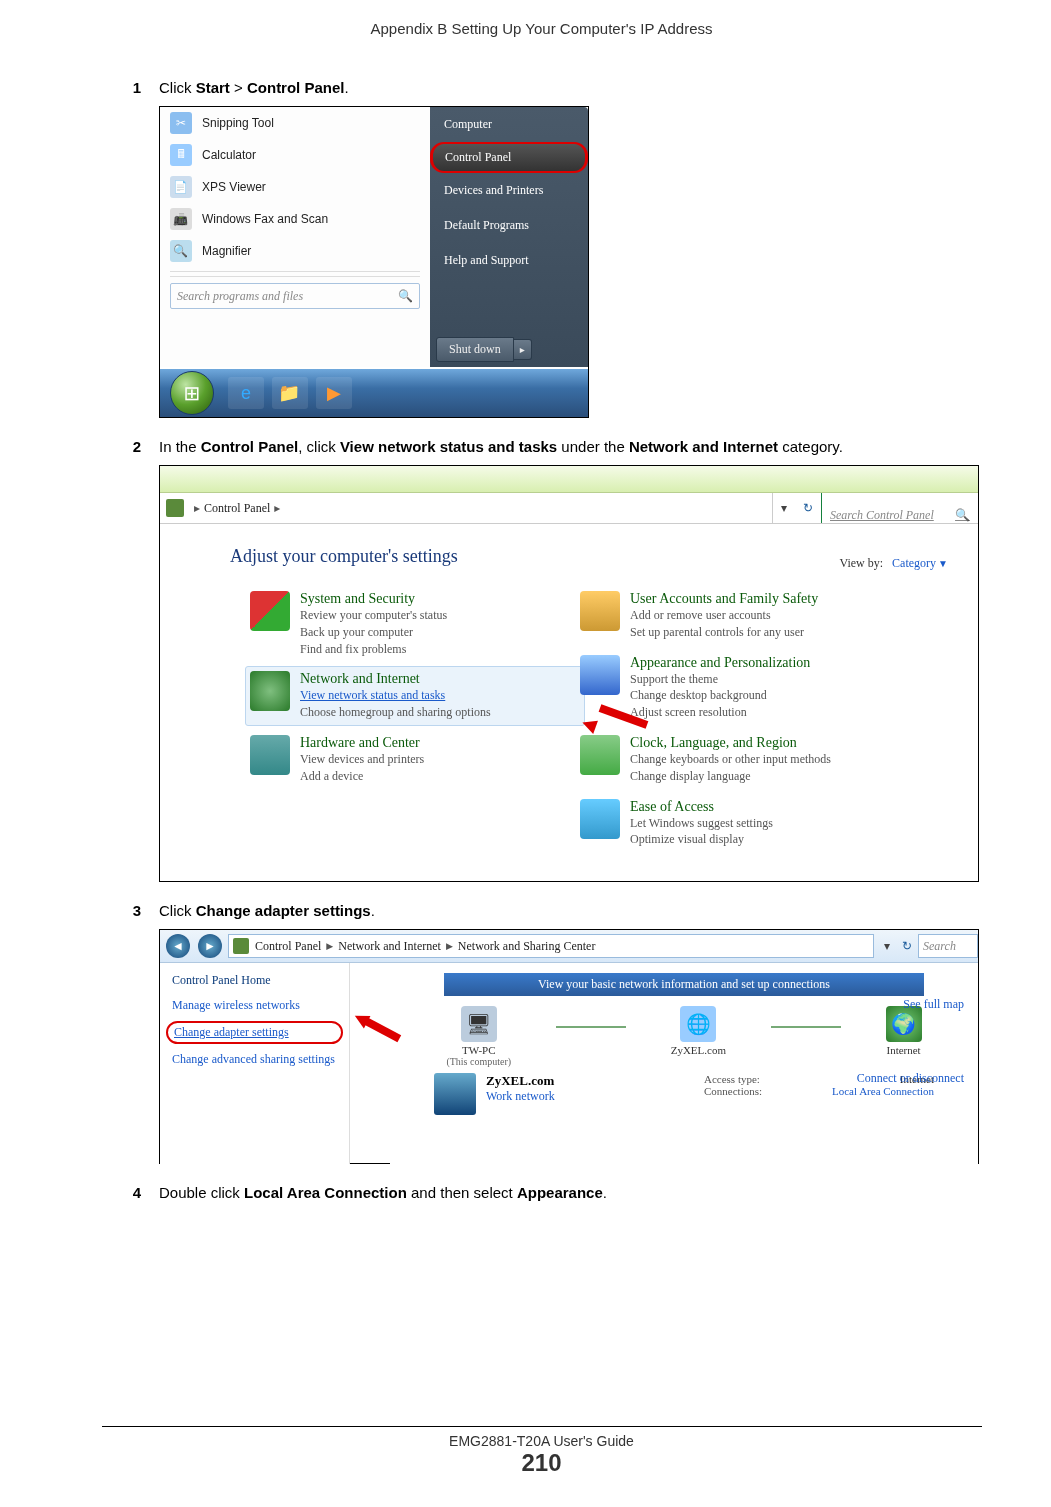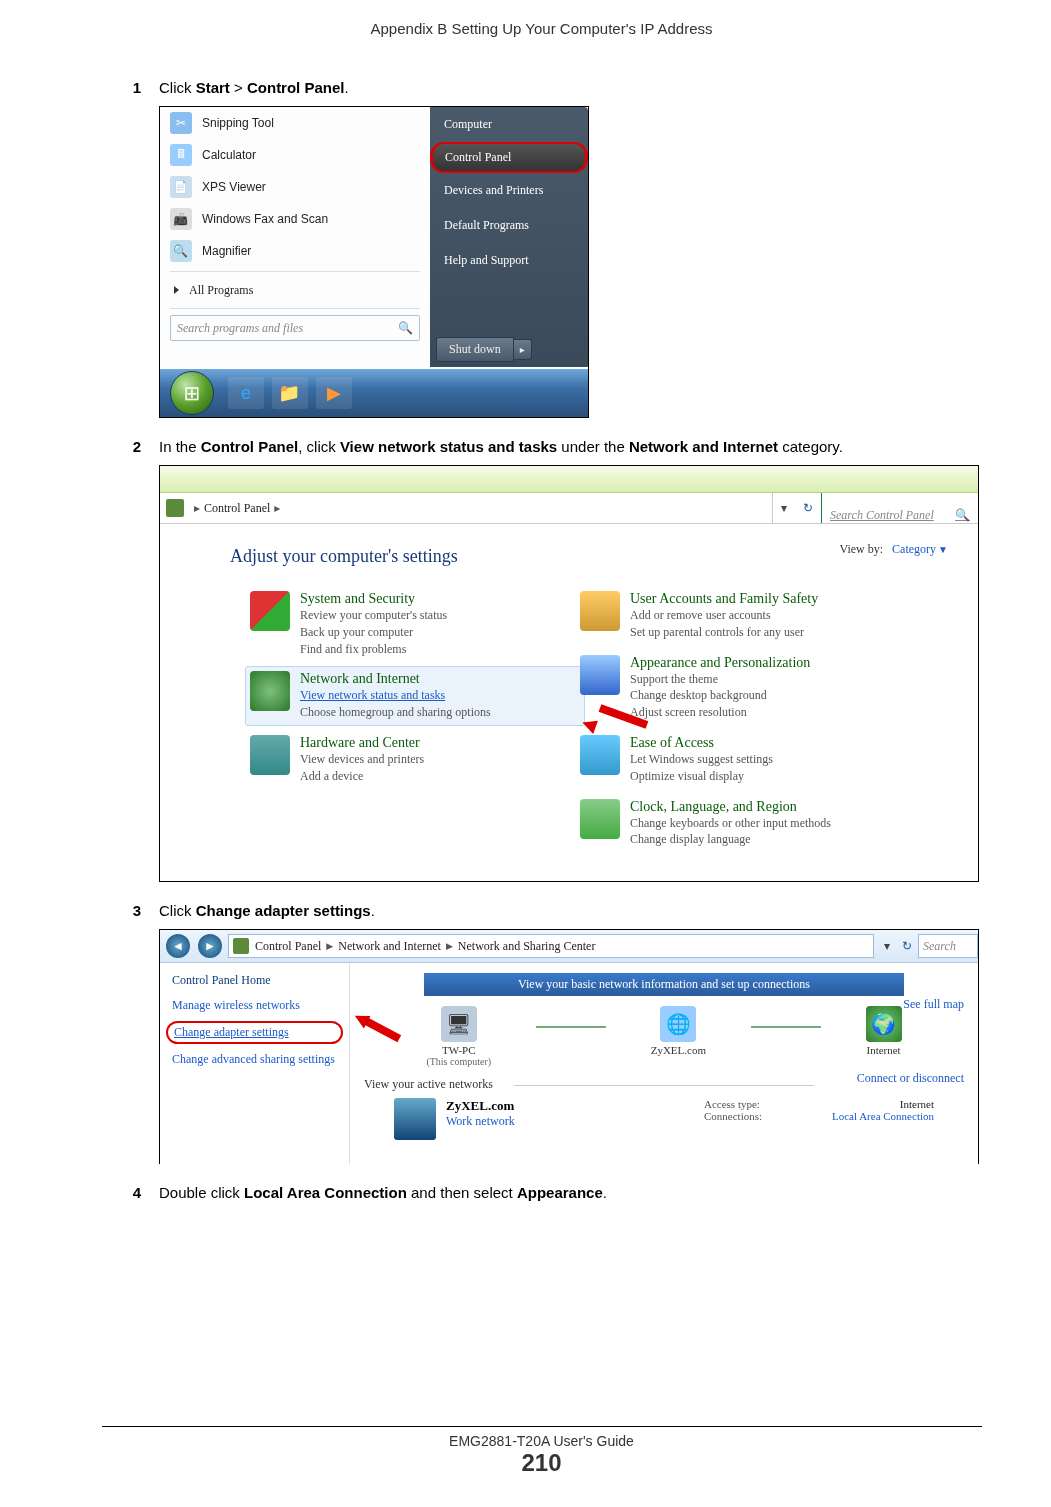--- a/index.html
+++ b/index.html
@@ -136,21 +136,21 @@
   .ss2-addr-ico {width:18px;height:18px;background:#5a8a3a;border-radius:2px;margin:0 6px;}
   .ss2-addr-sep{color:#555;margin:0 4px;}
   .ss2-addr-path{color:#222;}
   .ss2-addr-right{margin-left:auto;display:flex;align-items:center;border-left:1px solid #ccc;height:100%;}
   .ss2-addr-drop{padding:0 8px;color:#444;}
   .ss2-addr-refresh{padding:0 8px;color:#1a5a9a;}
   .ss2-searchbox{border-left:1px solid #15803d;height:100%;display:flex;align-items:flex-end;padding:0 8px;color:#888;font-style:italic;width:140px;text-decoration:underline;}
   .ss2-searchbox .mag{margin-left:auto;color:#3a7bc8;font-style:normal;}
   .ss2-body { position:relative; padding: 18px 30px; height: calc(100% - 56px); box-sizing:border-box;}
   .ss2-heading { font:18px "Segoe UI"; color:#1a3a7a; margin: 4px 0 6px 40px;}
-  .ss2-viewby { position:absolute; right:30px; top:18px; font:12px "Segoe UI"; color:#333;}
+  .ss2-viewby { position:absolute; right:30px; top:32px; font:12px "Segoe UI"; color:#333;}
   .ss2-viewby .link{color:#1a5aca;margin-left:6px;}
   .ss2-viewby .dd{color:#1a5aca;font-size:10px;margin-left:2px;}
   .ss2-cols { display:flex; margin-top: 24px; margin-left: 60px;}
   .ss2-col { width: 330px; }
   .ss2-cat { display:flex; margin-bottom: 14px; }
   .ss2-cat.hl { background:#eaf3fb; border:1px solid #bcd6ef; border-radius:3px; padding:4px; margin:-5px -5px 9px -5px;}
   .ss2-cat-ico {
     width:40px;height:40px;flex-shrink:0;margin-right:10px;border-radius:4px;
     display:flex;align-items:center;justify-content:center;font-size:22px;color:#fff;
   }
@@ -187,21 +187,21 @@
     height: 32px; background: linear-gradient(#eef5fb,#d8e8f8);
     border-bottom:1px solid #b0c8e0; display:flex;align-items:center;font:12px "Segoe UI";
   }
   .ss3-navbtn{width:24px;height:24px;border-radius:50%;background:radial-gradient(#6ac,#147);margin:0 2px 0 6px;display:flex;align-items:center;justify-content:center;color:#fff;}
   .ss3-addr-bar{flex:1;background:#fff;border:1px solid #9bd;height:22px;margin:0 4px;display:flex;align-items:center;padding:0 4px;}
   .ss3-addr-ico{width:16px;height:16px;background:#5a8a3a;border-radius:2px;margin-right:6px;}
   .ss3-crumb{color:#222;}
   .ss3-crumb-sep{color:#555;margin:0 5px;font-size:9px;}
   .ss3-addr-right{display:flex;align-items:center;}
   .ss3-searchbox{background:#fff;border:1px solid #9bd;height:22px;width:50px;display:flex;align-items:center;padding:0 4px;color:#888;font-style:italic;}
-  .ss3-body{display:flex;height:calc(100% - 32px);}
+  .ss3-body{display:flex;height:calc(100% - 32px);gap:40px;}
   .ss3-side{width:190px;background:#fff;border-right:1px solid #ddd;padding:10px 12px;font:12px "Segoe UI";box-sizing:border-box;}
   .ss3-side-h{color:#0a3a7a;margin-bottom:10px;}
   .ss3-side-link{color:#1a5aca;display:block;margin:8px 0;}
   .ss3-side-link.hl{text-decoration:underline;border:2px solid #d00;border-radius:12px;padding:2px 6px;margin:4px -6px;}
   .ss3-main{flex:1;background:#fff;position:relative;padding:10px 14px;font:12px "Segoe UI";box-sizing:border-box;}
   .ss3-title{background:linear-gradient(#3a7aca,#2a5a9a);color:#fff;padding:4px 10px;text-align:center;width:460px;margin:0 auto 10px;}
   .ss3-map{display:flex;justify-content:space-around;align-items:center;width:520px;margin:0 auto;}
   .ss3-node{text-align:center;font:11px "Segoe UI";color:#333;}
   .ss3-node-ico{width:36px;height:36px;margin:0 auto 2px;border-radius:4px;display:flex;align-items:center;justify-content:center;font-size:20px;}
   .ss3-node-sub{color:#666;font-size:10px;}
@@ -271,24 +271,20 @@
         </div>
       <div class="ss1-item">
           <span class="ico" style="background:#ddd">📠</span>
           <span>Windows Fax and Scan</span>
         </div>
       <div class="ss1-item">
           <span class="ico" style="background:#bde">🔍</span>
           <span>Magnifier</span>
         </div>
       <div class="ss1-sep"></div>
-      <div class="ss1-allprog">
-          <span class="tri"></span>
-          <span>All Programs</span>
-        </div>
       <div class="ss1-sep"></div>
       <div class="ss1-search">
           <span>Search programs and files</span>
           <span class="mag">🔍</span>
         </div>
     </div>
     <div class="ss1-right">
       <div class="ss1-ritem">Computer</div>
       <div class="ss1-ritem hl">Control Panel</div>
       <div class="ss1-ritem">Devices and Printers</div>
@@ -376,33 +372,33 @@
           <div class="ss2-cat">
             <div class="ss2-cat-ico appear"></div>
             <div class="ss2-cat-txt">
               <span class="ss2-cat-title">Appearance and Personalization</span>
               <span class="ss2-cat-sub">Support the theme</span>
               <span class="ss2-cat-sub">Change desktop background</span>
               <span class="ss2-cat-sub">Adjust screen resolution</span>
             </div>
           </div>
           <div class="ss2-cat">
+            <div class="ss2-cat-ico clock"></div>
+            <div class="ss2-cat-txt">
+              <span class="ss2-cat-title">Clock, Language, and Region</span>
+              <span class="ss2-cat-sub">Change keyboards or other input methods</span>
+              <span class="ss2-cat-sub">Change display language</span>
+            </div>
+          </div>
+          <div class="ss2-cat">
             <div class="ss2-cat-ico ease"></div>
             <div class="ss2-cat-txt">
               <span class="ss2-cat-title">Ease of Access</span>
               <span class="ss2-cat-sub">Let Windows suggest settings</span>
               <span class="ss2-cat-sub">Optimize visual display</span>
-            </div>
-          </div>
-          <div class="ss2-cat">
-            <div class="ss2-cat-ico clock"></div>
-            <div class="ss2-cat-txt">
-              <span class="ss2-cat-title">Clock, Language, and Region</span>
-              <span class="ss2-cat-sub">Change keyboards or other input methods</span>
-              <span class="ss2-cat-sub">Change display language</span>
             </div>
           </div>
         </div>
       </div>
       <div class="ss2-arrow"></div>
     </div>
   </div>
 
   <div class="step">
     <div class="step-num">3</div>
@@ -454,24 +450,20 @@
             <div class="ss3-node-sub">&nbsp;</div>
           </div>
           <div class="ss3-line"></div>
           <div class="ss3-node">
             <div class="ss3-node-ico" style="background:radial-gradient(#7c7,#2a7a2a)">🌍</div>
             <div>Internet</div>
             <div class="ss3-node-sub">&nbsp;</div>
           </div>
         </div>
         <span class="ss3-rightlink conn">Connect or disconnect</span>
-        <div class="ss3-section">
-          <span>View your active networks</span>
-          <div class="rule"></div>
-        </div>
         <div class="ss3-active">
           <div class="ss3-active-ico"></div>
           <div>
             <div class="ss3-active-name">ZyXEL.com</div>
             <div class="ss3-active-type">Work network</div>
           </div>
           <div class="ss3-active-right">
             <div class="row">
                 <span class="lbl">Access type:</span>
                 <span class="val">Internet</span>

